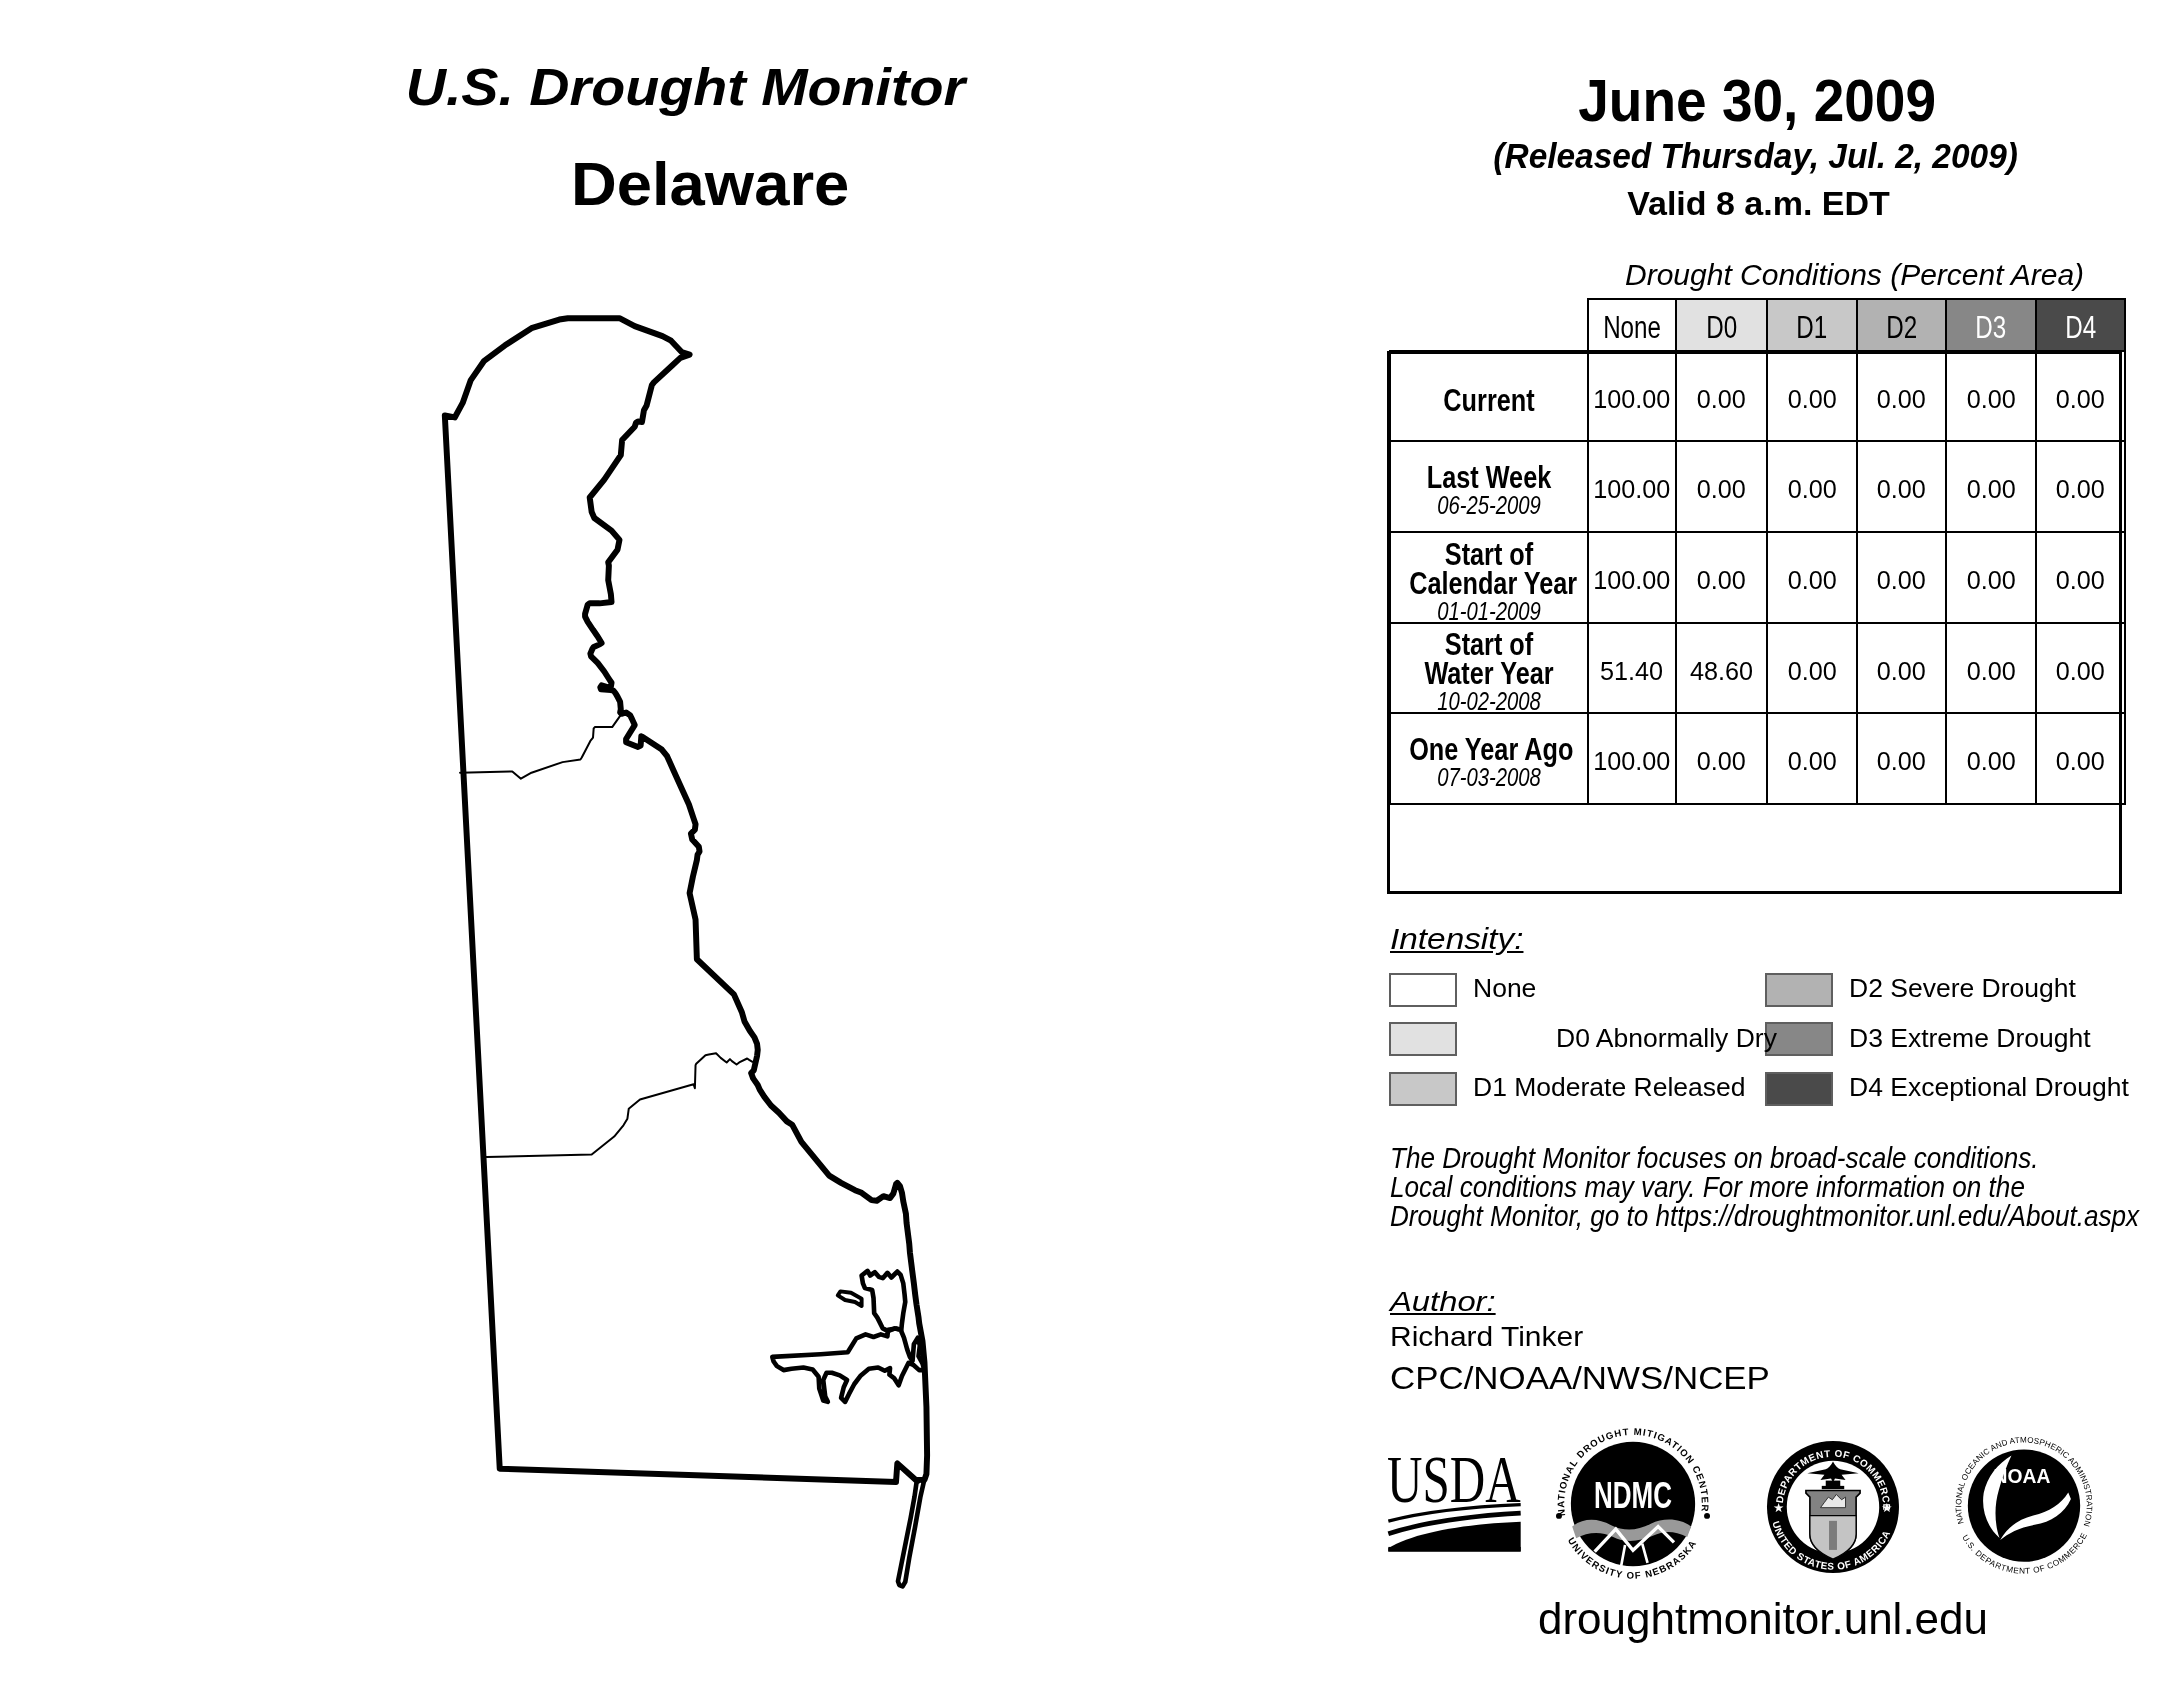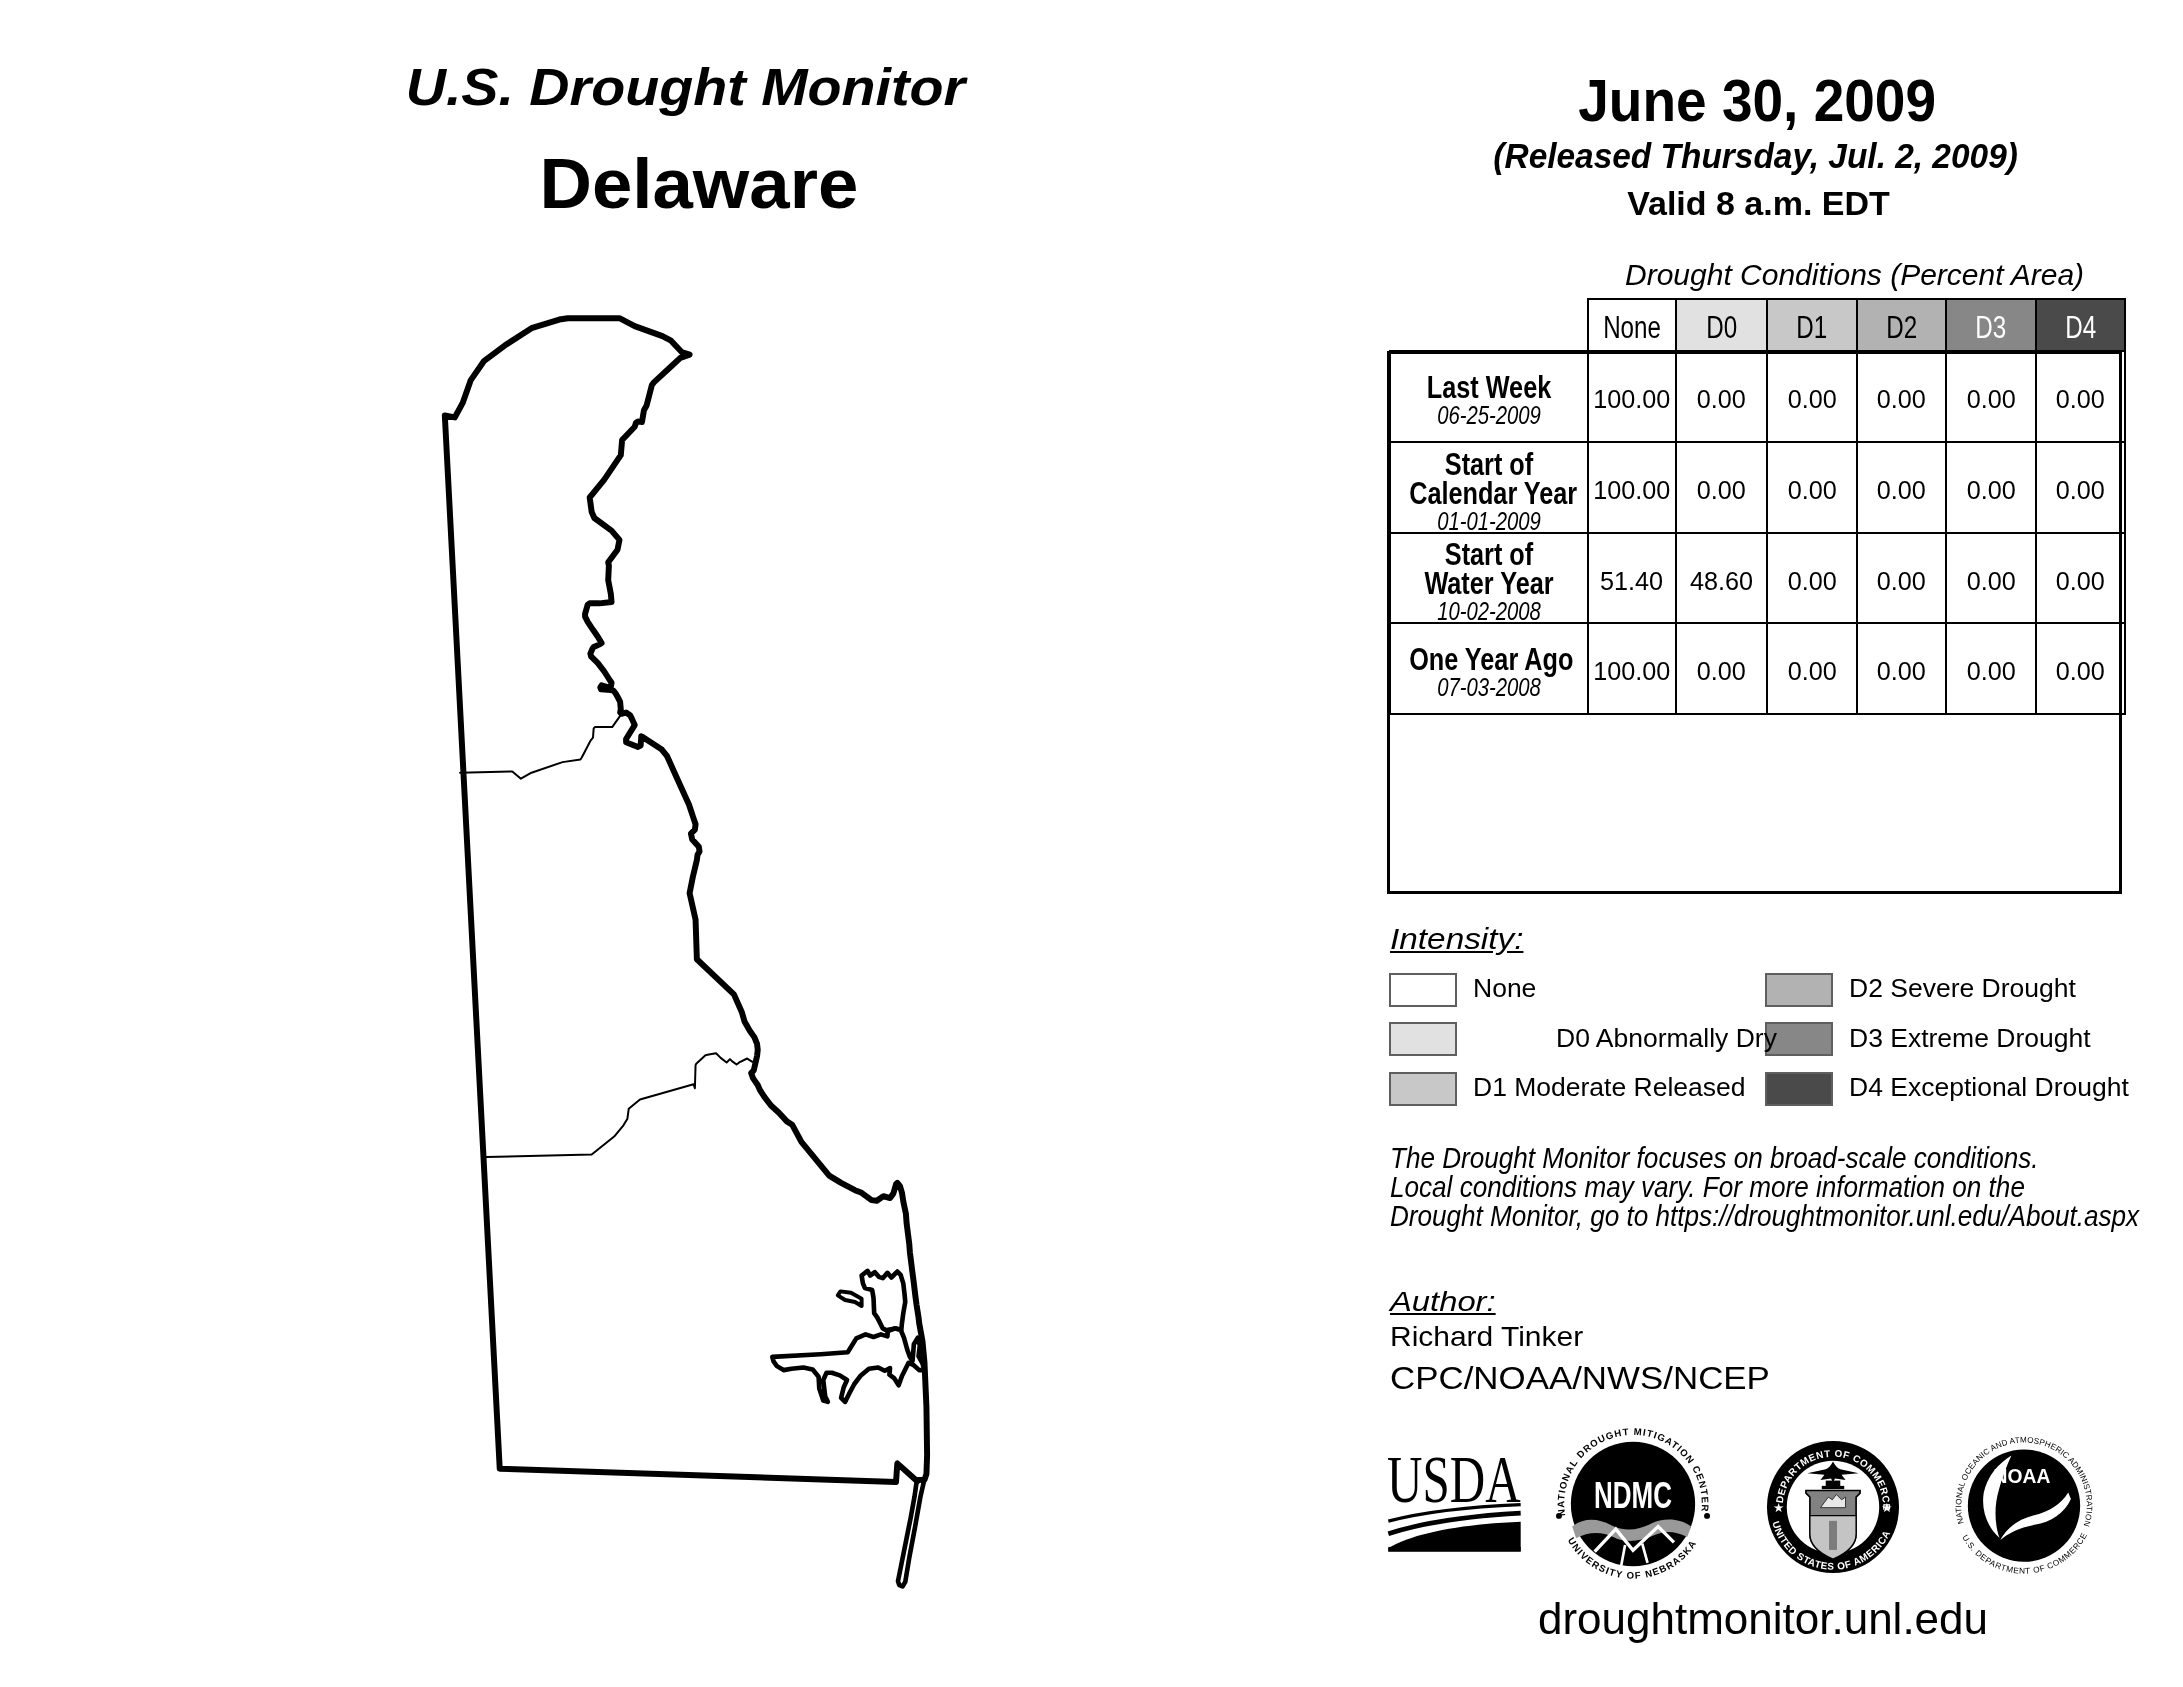--- a/index.html
+++ b/index.html
@@ -8,21 +8,21 @@
 .ctr{text-align:center;}
 .nw{white-space:nowrap;}
 .sx{display:inline-block;white-space:nowrap;}
 table{border-collapse:collapse;}
 td,th{border:2.6px solid #000;padding:0;vertical-align:middle;text-align:center;font-weight:normal;}
 </style>
 </head>
 <body>
 
 <div class="abs ctr nw" style="left:-4.6px;top:57px;width:1379px;font-size:52px;font-weight:bold;font-style:italic;line-height:60px;"><span class="sx" style="transform:scaleX(1.07);">U.S. Drought Monitor</span></div>
-<div class="abs ctr nw" style="left:4px;top:131px;width:1389px;font-size:71px;font-weight:bold;line-height:105px;"><span class="sx" style="transform:scaleX(1.022);">Delaware</span></div>
+<div class="abs ctr nw" style="left:16px;top:131px;width:1389px;font-size:62px;font-weight:bold;line-height:105px;"><span class="sx" style="transform:scaleX(1.022);">Delaware</span></div>
 
 <div class="abs ctr nw" style="left:1393px;top:66px;width:728px;font-size:60px;font-weight:bold;line-height:69px;"><span class="sx" style="transform:scaleX(0.917);">June 30, 2009</span></div>
 <div class="abs ctr nw" style="left:1390px;top:136px;width:732px;font-size:35px;font-weight:bold;font-style:italic;line-height:40px;"><span class="sx" style="transform:scaleX(0.955);">(Released Thursday, Jul. 2, 2009)</span></div>
 <div class="abs ctr nw" style="left:1390px;top:183px;width:737px;font-size:34px;font-weight:bold;line-height:40px;"><span class="sx" style="transform:scaleX(1.0);">Valid 8 a.m. EDT</span></div>
 <div class="abs nw" style="left:1625px;top:257px;font-size:30px;font-style:italic;line-height:35px;">Drought Conditions (Percent Area)</div>
 
 <table class="abs" style="left:1587px;top:298px;table-layout:fixed;width:536px;">
 <colgroup>
       <col style="width:88px">
       <col style="width:91px">
@@ -47,20 +47,33 @@
 <colgroup>
       <col style="width:198px">
       <col style="width:88px">
       <col style="width:91px">
       <col style="width:90px">
       <col style="width:89px">
       <col style="width:90px">
       <col style="width:89px">
     </colgroup>
 <tbody>
+      <tr style="height:90px;">
+<td>
+          <div class="lbl">
+            <span class="b">Current</span>
+          </div>
+        </td>
+<td><span class="v">100.00</span></td>
+        <td><span class="v">0.00</span></td>
+        <td><span class="v">0.00</span></td>
+        <td><span class="v">0.00</span></td>
+        <td><span class="v">0.00</span></td>
+        <td><span class="v">0.00</span></td>
+</tr>
 <tr style="height:91px;">
 <td>
           <div class="lbl">
             <span class="b">Last Week</span>
             <span class="d">06-25-2009</span>
           </div>
         </td>
 <td><span class="v">100.00</span></td>
         <td><span class="v">0.00</span></td>
         <td><span class="v">0.00</span></td>

